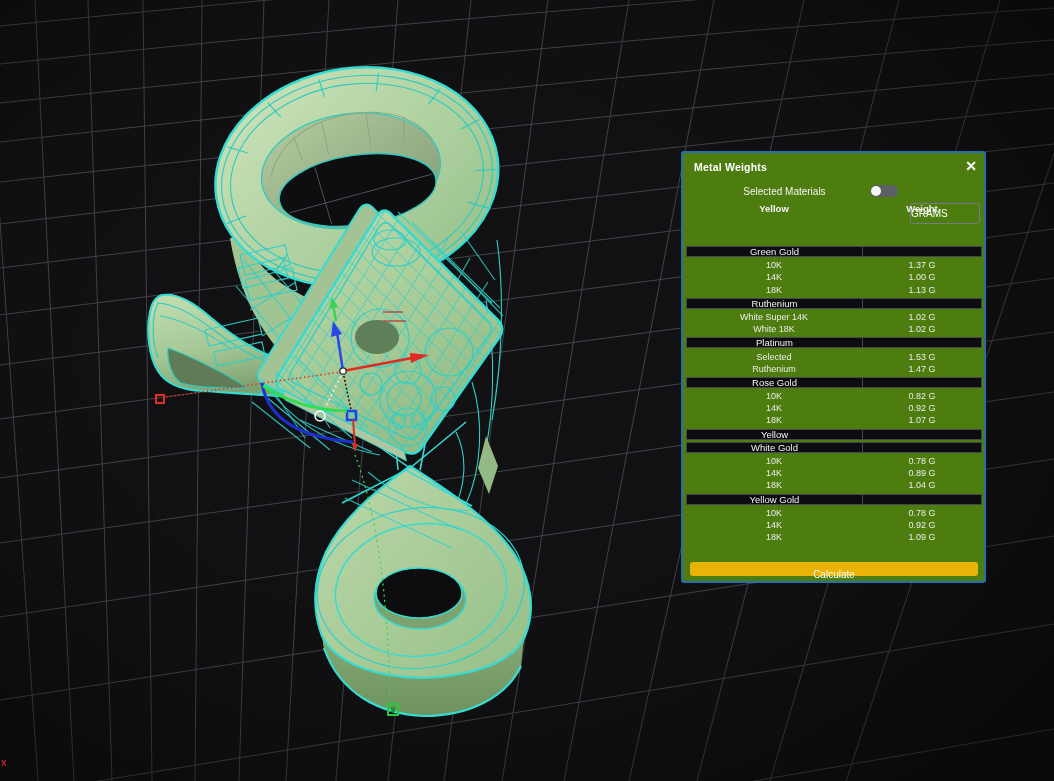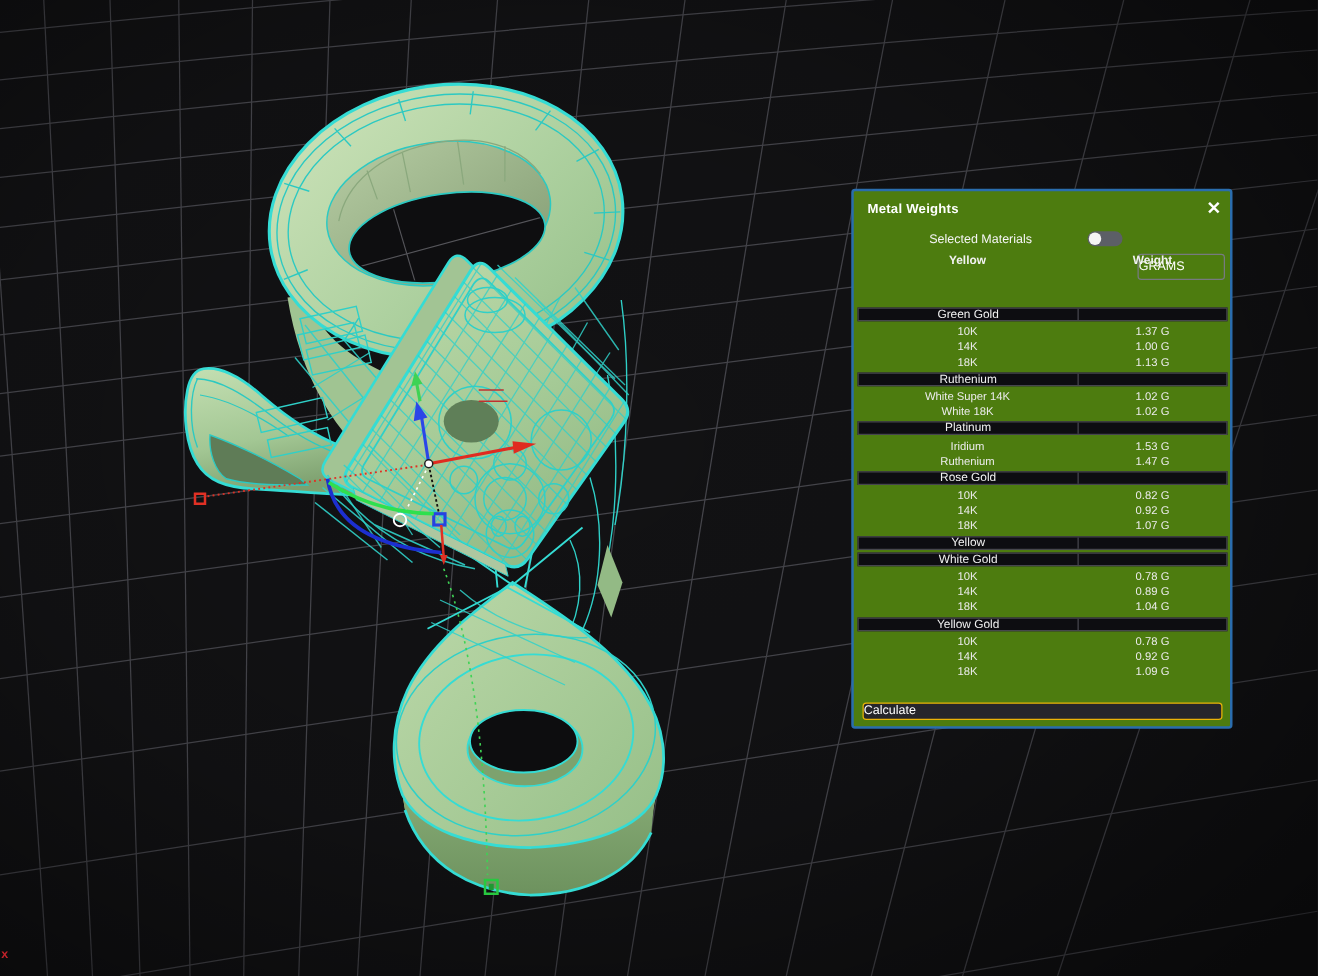--- a/index.html
+++ b/index.html
@@ -14,21 +14,21 @@
 .hdrrow{position:absolute;left:0;top:50px;width:100%;height:14px;font-size:9.5px;font-weight:600;}
 .hmetal{position:absolute;left:3px;width:176px;text-align:center;}
 .hweight{position:absolute;left:179px;width:120px;text-align:center;}
 .tbl{position:absolute;left:3px;top:63px;width:296px;margin-top:28px;}
 .cat{height:9px;margin:2.1px 0;background:#0d0d11;border:1px solid #46464d;display:flex;font-size:9.5px;line-height:9.5px;}
 .cat .c1{width:175px;text-align:center;border-right:1px solid #46464d;}
 .cat .c2{flex:1;}
 .row{height:12.2px;display:flex;font-size:9px;line-height:12.4px;color:#ececec;}
 .row .c1{width:176px;text-align:center;}
 .row .c2{width:120px;text-align:center;}
-.calc{position:absolute;left:7px;bottom:5px;right:6px;height:14px;background:#26262b;border:1px solid #eab308;border-radius:3px;text-align:left;line-height:12px;font-size:10px;color:#fff;box-sizing:border-box;}
+.calc{position:absolute;left:7px;bottom:5px;right:6px;height:14px;background:#26262b;border:7px solid #eab308;border-radius:3px;text-align:center;line-height:12px;font-size:10px;color:#fff;box-sizing:border-box;}
 </style></head>
 <body>
 <div id="stage">
 <svg width="1054" height="781" viewBox="0 0 1054 781">
 <defs>
 <linearGradient id="gRing" x1="0" y1="0" x2="1" y2="1">
 <stop offset="0" stop-color="#cfe4bb"></stop>
           <stop offset="0.55" stop-color="#aed1a0"></stop>
           <stop offset="1" stop-color="#94bf88"></stop>
 </linearGradient>
@@ -334,21 +334,21 @@
         </div>
 <div class="row">
           <div class="c1">White 18K</div>
           <div class="c2">1.02 G</div>
         </div>
 <div class="cat">
           <div class="c1">Platinum</div>
           <div class="c2"></div>
         </div>
 <div class="row">
-          <div class="c1">Iridium</div>
+          <div class="c1">Selected</div>
           <div class="c2">1.53 G</div>
         </div>
 <div class="row">
           <div class="c1">Ruthenium</div>
           <div class="c2">1.47 G</div>
         </div>
 <div class="cat">
           <div class="c1">Rose Gold</div>
           <div class="c2"></div>
         </div>

